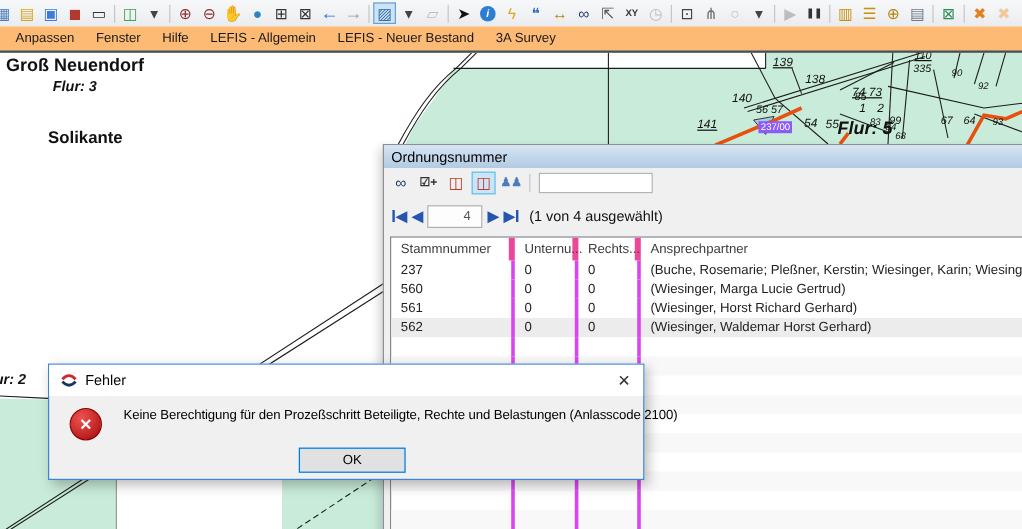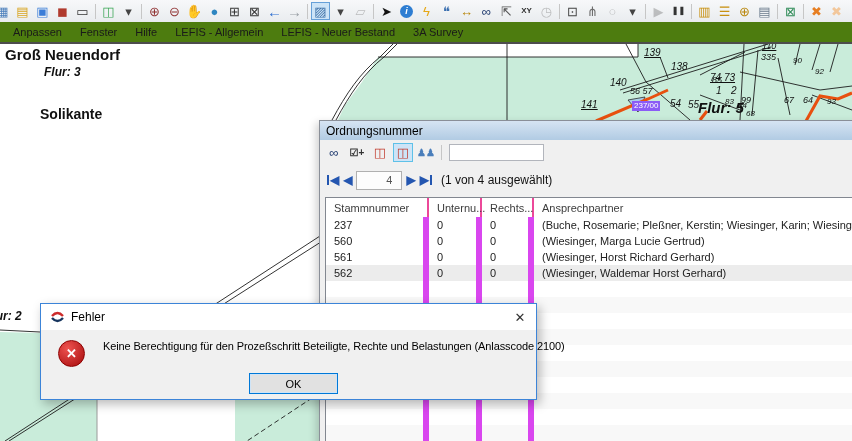--- a/index.html
+++ b/index.html
@@ -10,21 +10,21 @@
   .chrome { position:absolute; left:0; top:0; width:852px; z-index:40; }
   .toolbar { height:22px; display:flex; align-items:center; background:linear-gradient(#f7f8fa,#e9ecef); gap:1px; overflow:hidden; }
   .ticon { width:19px; height:18px; flex:0 0 auto; display:flex; align-items:center; justify-content:center; font-size:13px; line-height:1; cursor:default; }
   .ticon.small { font-size:8px; font-weight:bold; }
   .ticon.big { font-size:15px; font-weight:bold; }
   .ticon.gray { opacity:.42; }
   .ticon.hl { background:#cde4f7; border:1px solid #66a0d8; }
   .ticon.round span { background:#2d7dd2; color:#fff; border-radius:50%; width:13px; height:13px; display:flex; align-items:center; justify-content:center; font-size:9px; font-weight:bold; font-style:italic; }
   .ticon.cut { margin-left:-7px; }
   .tsep { width:1px; height:15px; background:#c6c6c6; margin:0 2px; flex:0 0 auto; }
-  .menubar { height:20px; display:flex; align-items:center; background:#4d7c0f; font-size:11px; color:#1a1a1a; padding-left:4px; }
+  .menubar { height:20px; display:flex; align-items:center; background:#fdba74; font-size:11px; color:#1a1a1a; padding-left:4px; }
   .mitem { padding:3px 9px; cursor:default; }
   .chromediv { height:2px; background:#4d4d4d; }
 
   
   .map { position:absolute; left:0; top:0; width:852px; height:441px; z-index:1; background:#fff; }
   .map svg { position:absolute; left:0; top:0; }
   .mlabel { position:absolute; color:#111; white-space:nowrap; line-height:1; }
   .mlabel.b { font-weight:bold; }
   .mlabel.i { font-style:italic; }
   .mlabel.u { text-decoration:underline; }
@@ -39,25 +39,25 @@
   .wicon.small { font-size:10px; font-weight:bold; }
   .wtb input { width:95px; height:17px; border:1px solid #b2b5bc; background:#fff; font-size:11px; padding:0 3px; margin-left:2px; }
   .nav { position:absolute; left:7px; top:48px; height:22px; display:flex; align-items:center; gap:4px; }
   .navbtn { color:#2456b0; font-size:12px; font-weight:bold; display:flex; align-items:center; cursor:default; }
   .navbtn .bar { width:2px; height:10px; background:#2456b0; }
   .navbtn .bar.l { margin-right:1px; } .navbtn .bar.r { margin-left:1px; }
   .recbox { width:46px; height:19px; border:1px solid #b0b0b0; background:#fdfdfd; font-size:11px; color:#555; text-align:right; padding-right:9px; }
   .navstatus { font-size:12px; color:#111; margin-left:5px; }
   .table { position:absolute; left:5px; top:76px; right:-2px; bottom:-2px; background:#fff; border:1px solid #828790; overflow:hidden; }
   .thead { display:flex; height:19px; font-size:11px; color:#3c3c3c; }
-  .th { display:flex; align-items:center; padding-left:8px; border-right:2px solid #ec4899; height:100%; }
+  .th { display:flex; align-items:center; padding-left:8px; border-right:5px solid #ec4899; height:100%; }
   .trow { display:flex; height:16px; font-size:11px; color:#222; align-items:center; }
   .trow.sel { background:#ececec; }
   .trow.stripe { background:#f8f8f8; }
-  .td { display:flex; align-items:center; padding-left:8px; border-right:6px solid #d946ef; height:100%; overflow:hidden; white-space:nowrap; }
+  .td { display:flex; align-items:center; padding-left:8px; border-right:3px solid #d946ef; height:100%; overflow:hidden; white-space:nowrap; }
   .c0 { width:103px; flex:0 0 auto; } .c1 { width:53px; flex:0 0 auto; } .c2 { width:52px; flex:0 0 auto; } .c3 { flex:1; border-right:none !important; }
 
   
   .dlg { position:absolute; left:40px; top:303px; width:497px; height:97px; background:#f0f0f0; border:1px solid #3c84d8; box-shadow:3px 4px 10px rgba(0,0,0,.28); z-index:30; }
   .dtitle { height:26px; background:#fff; display:flex; align-items:center; padding:0 1px 0 9px; font-size:12px; color:#000; }
   .dlogo { margin-right:6px; display:flex; }
   .dclose { margin-left:auto; width:30px; height:24px; display:flex; align-items:center; justify-content:center; font-size:13px; color:#333; }
   .dbody { position:relative; height:69px; }
   .erricon { position:absolute; left:17px; top:10px; width:27px; height:27px; border-radius:50%; background:radial-gradient(circle at 35% 30%, #ef5350, #b71c1c 75%); border:1px solid #8e0000; color:#fff; font-size:13px; font-weight:bold; display:flex; align-items:center; justify-content:center; }
   .dmsg { position:absolute; left:62px; top:10px; font-size:11px; color:#000; white-space:nowrap; letter-spacing:-0.1px; }

